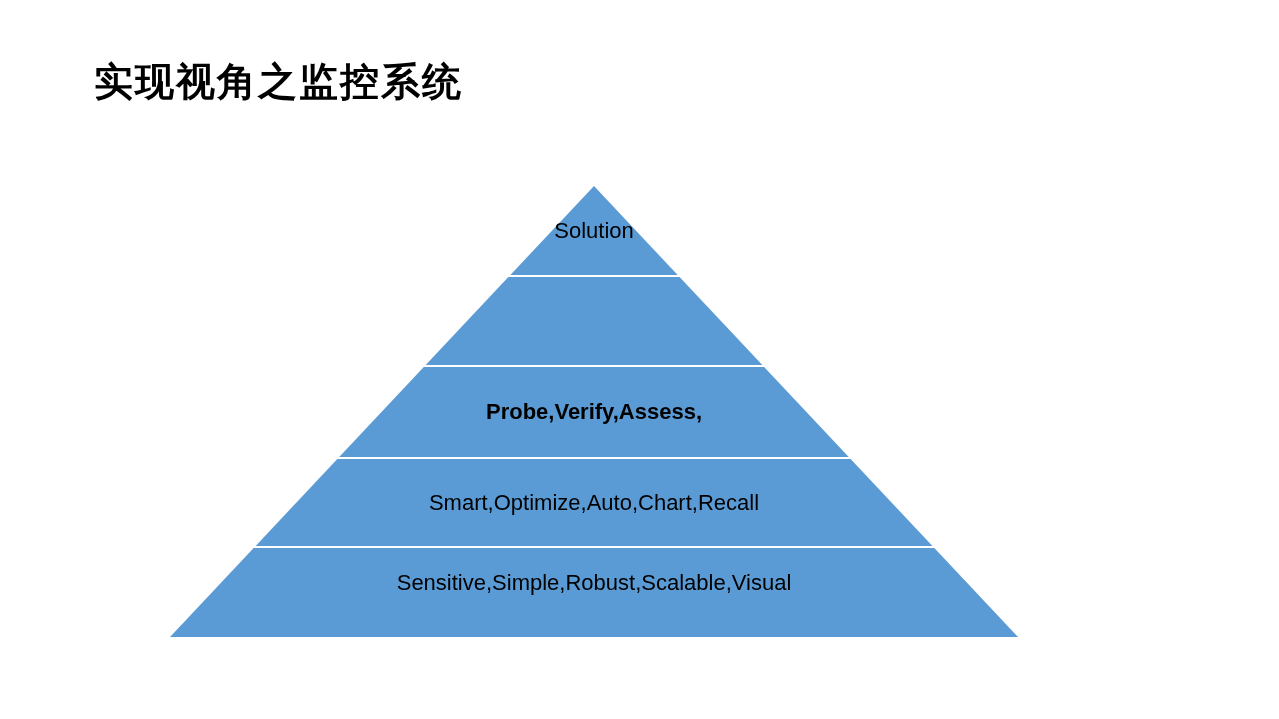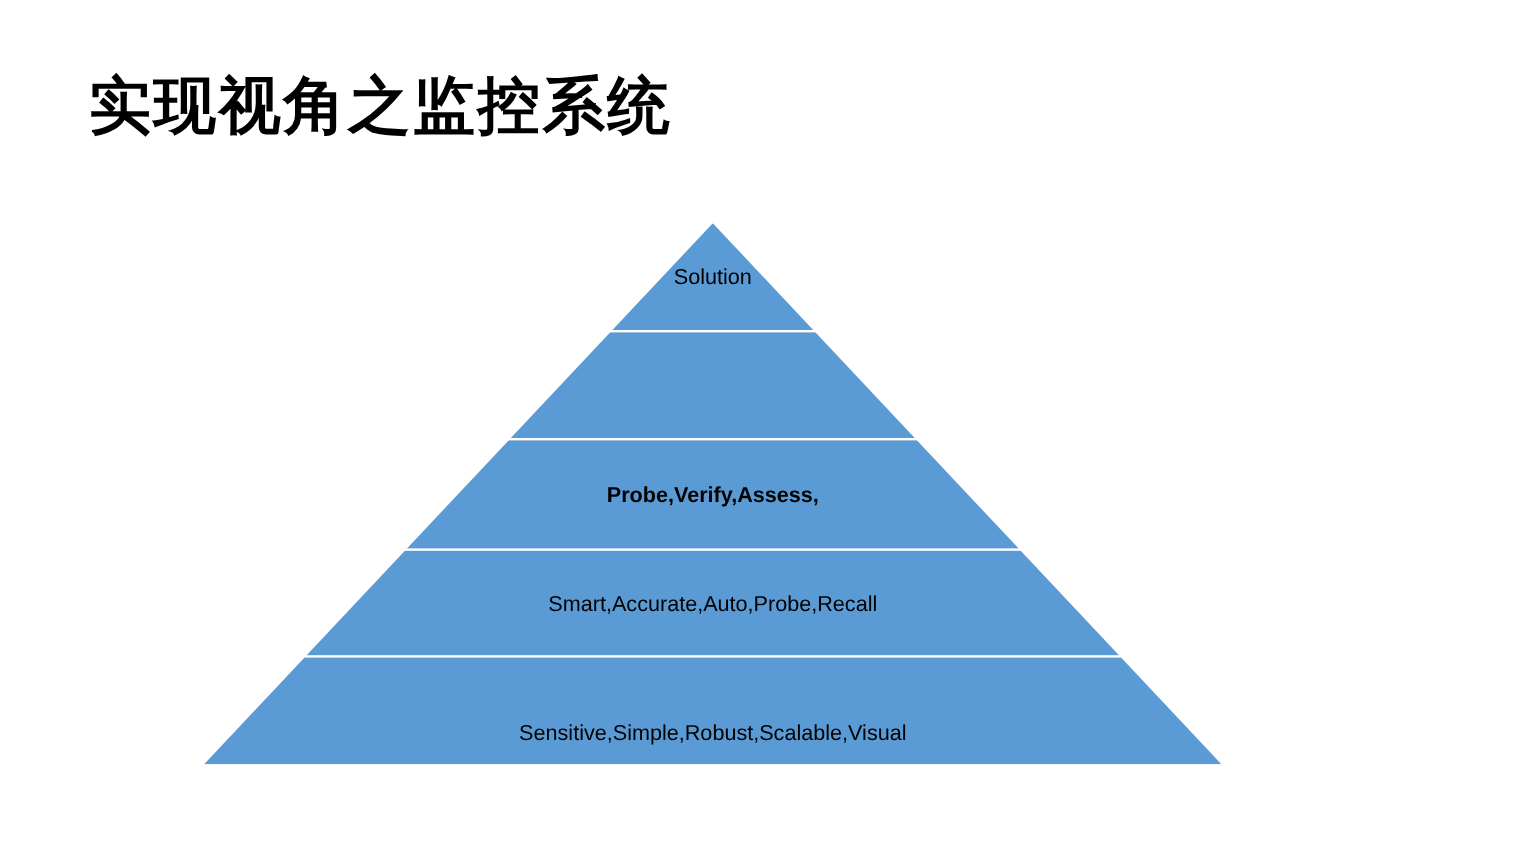--- a/index.html
+++ b/index.html
@@ -10,26 +10,26 @@
   .slide {
     position: relative;
     width: 1279px;
     height: 719px;
     background: #ffffff;
     overflow: hidden;
     font-family: "Liberation Sans", "DejaVu Sans", sans-serif;
   }
   .slide-title {
     position: absolute;
-    left: 74px;
+    left: 94px;
     top: 60px;
     margin: 0;
     font-family: "Liberation Serif", "DejaVu Serif", serif;
     font-weight: 700;
-    font-size: 52px;
+    font-size: 39px;
     line-height: 1.15;
     letter-spacing: 2px;
     color: #000000;
     white-space: nowrap;
   }
   .pyramid {
     position: absolute;
     left: 170px;
     top: 186px;
     width: 848px;
@@ -58,23 +58,23 @@
     left: 0;
     width: 100%;
     display: flex;
     align-items: center;
     justify-content: center;
   }
   .lb1 { top: 0px;   height: 89px; }
   .lb2 { top: 91px;  height: 88px; }
   .lb3 { top: 181px; height: 90px; font-weight: bold; }
   .lb4 { top: 273px; height: 87px; }
-  .lb5 { top: 380px; height: 89px; }
+  .lb5 { top: 352px; height: 89px; }
   .level-label {
-    font-size: 18px;
+    font-size: 22px;
     line-height: 38px;
     color: #000000;
     text-align: left;
     white-space: pre-line;
   }
 </style>
 </head>
 <body>
 
 <div class="slide">
@@ -92,21 +92,21 @@
     </div>
 
     <div class="pyramid-labels">
       <div class="level-label-box lb1">
         <span class="level-label">Solution</span>
       </div>
       <div class="level-label-box lb3">
         <span class="level-label">Probe,Verify,Assess,</span>
       </div>
       <div class="level-label-box lb4">
-        <span class="level-label">Smart,Accurate,Auto,Probe,Recall</span>
+        <span class="level-label">Smart,Optimize,Auto,Chart,Recall</span>
       </div>
       <div class="level-label-box lb5">
         <span class="level-label">Sensitive,Simple,Robust,Scalable,Visual</span>
       </div>
     </div>
 
   </div>
 </div>
 
 </body></html>

